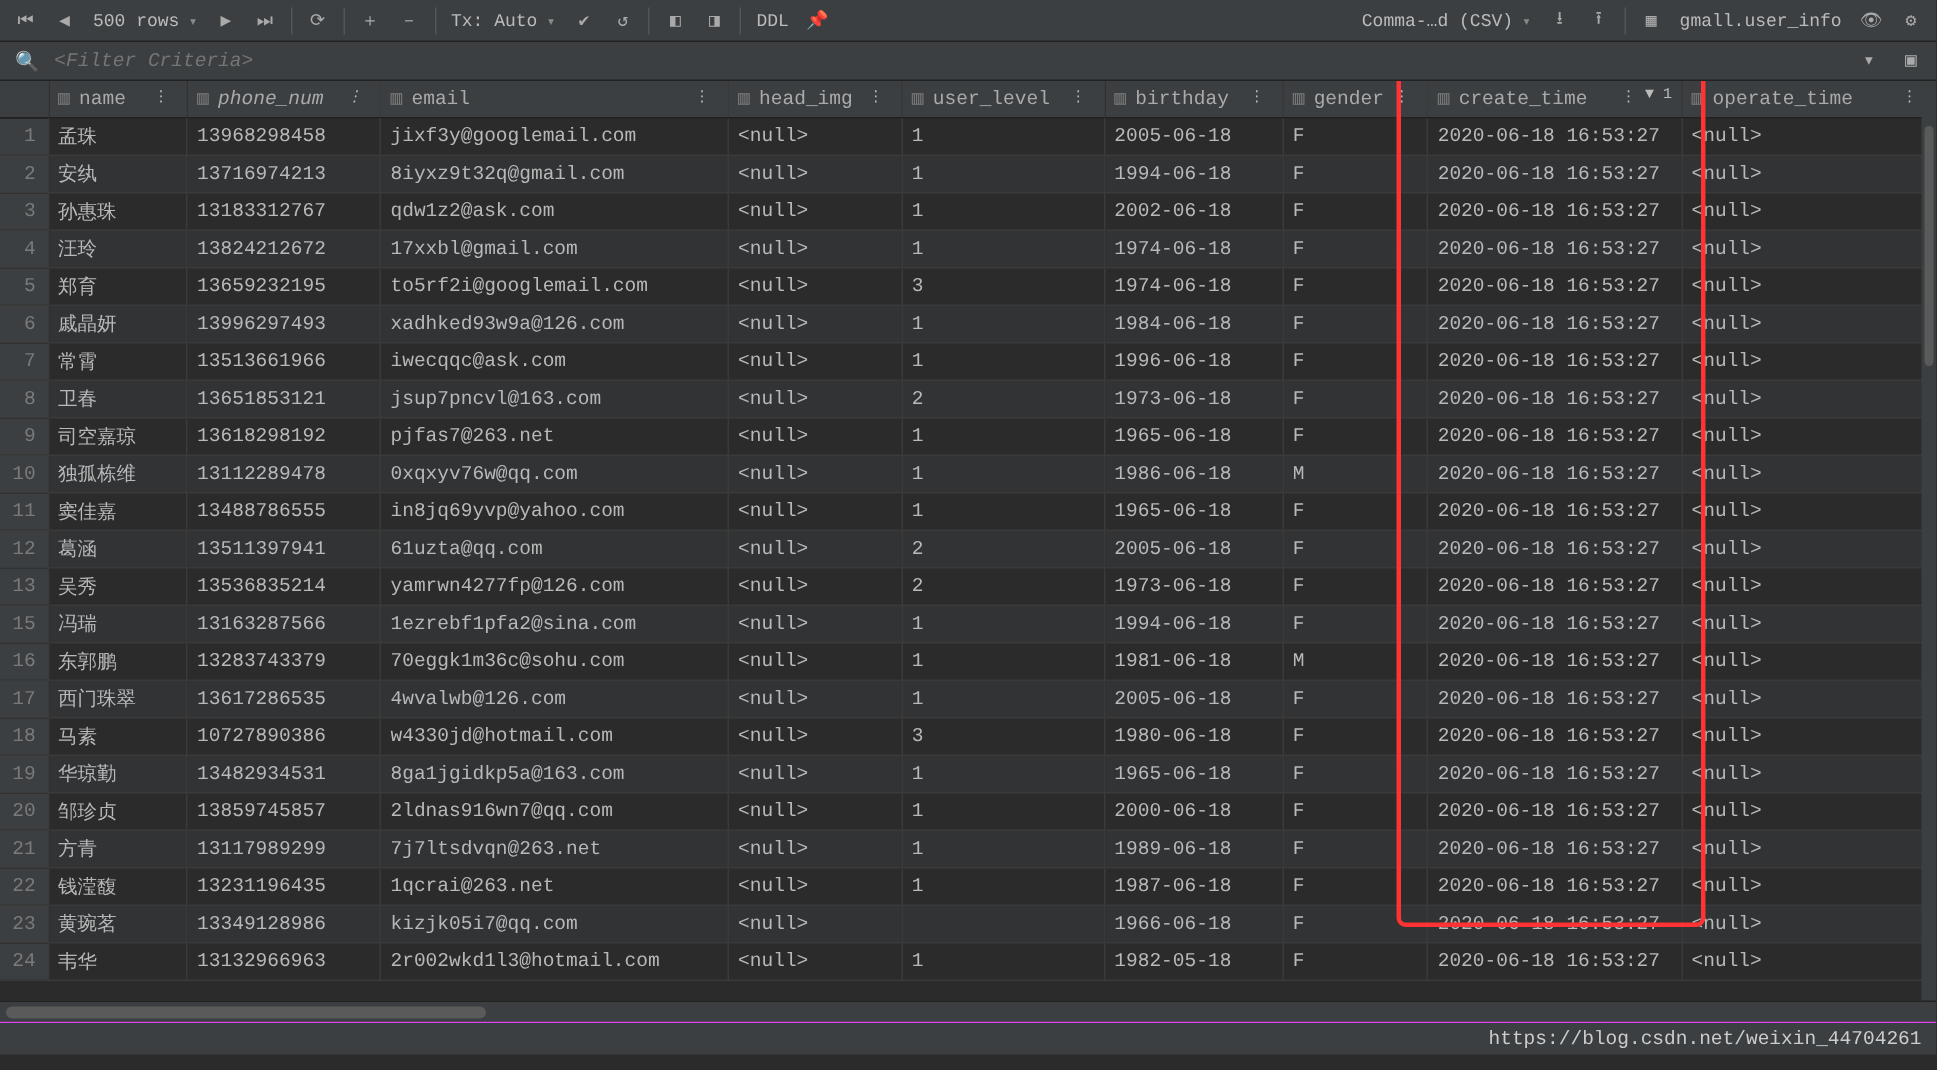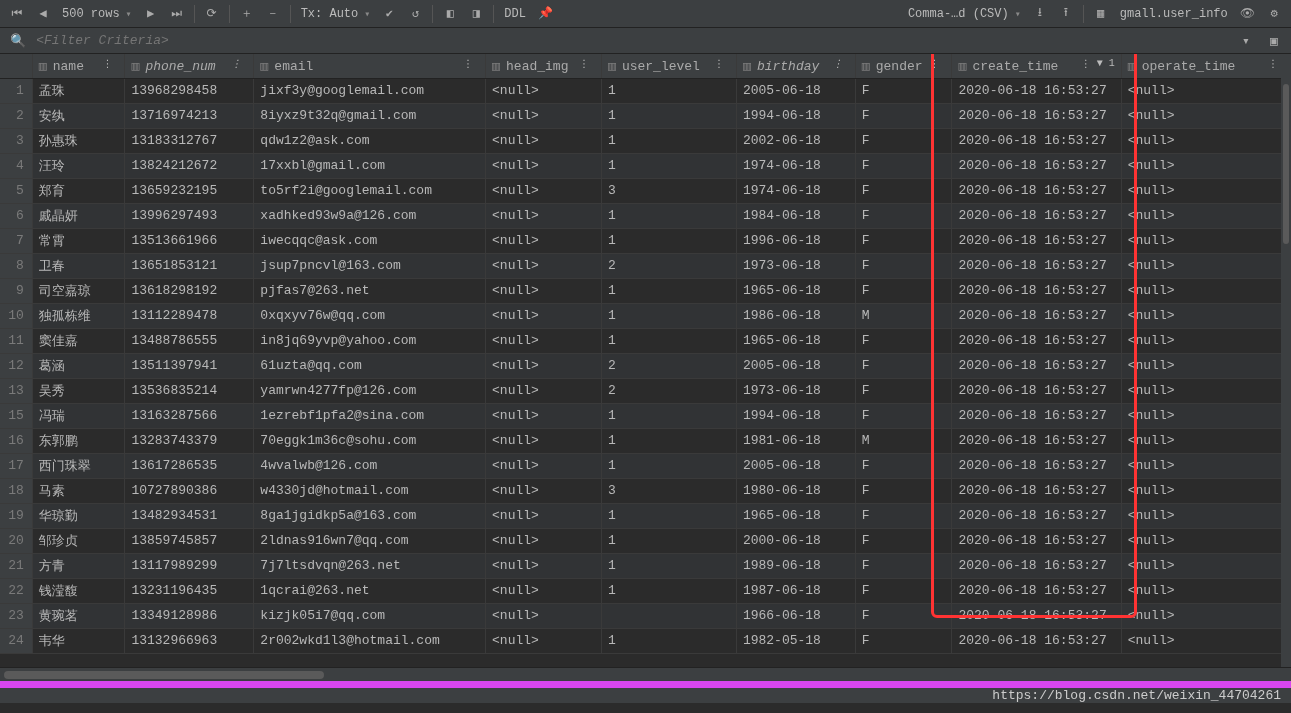--- a/index.html
+++ b/index.html
@@ -133,21 +133,21 @@
   }
   .footer {
     height: 22px;
     background: #3c3f41;
     display: flex;
     align-items: center;
     justify-content: flex-end;
     padding: 0 10px;
     color: #ccc;
     font-size: 13px;
-    border-top: 7px solid #d946ef;
+    border-top: 1px solid #d946ef;
   }
   .vscroll {
     position: absolute;
     right: 0;
     top: 54px;
     width: 10px;
     bottom: 36px;
     background: #3c3f41;
   }
   .vscroll-thumb {
@@ -205,21 +205,21 @@
 <div class="grid-wrap">
   <table class="grid">
     <thead>
       <tr id="header-row">
           <th class="rownum-col"></th>
           <th style="width: 92px;"><span class="col-ico">▥</span><span>name</span><span class="sort-ind" style="margin-right: 6px;">⋮</span></th>
           <th style="width: 128px; font-style: italic;"><span class="col-ico">▥</span><span>phone_num</span><span class="sort-ind" style="margin-right: 6px;">⋮</span></th>
           <th style="width: 230px;"><span class="col-ico">▥</span><span>email</span><span class="sort-ind" style="margin-right: 6px;">⋮</span></th>
           <th style="width: 115px;"><span class="col-ico">▥</span><span>head_img</span><span class="sort-ind" style="margin-right: 6px;">⋮</span></th>
           <th style="width: 134px;"><span class="col-ico">▥</span><span>user_level</span><span class="sort-ind" style="margin-right: 6px;">⋮</span></th>
-          <th style="width: 118px; font-style: italic;"><span class="col-ico">▥</span><span>birthday</span><span class="sort-ind" style="margin-right: 6px;">⋮</span></th>
+          <th style="width: 118px;"><span class="col-ico">▥</span><span>birthday</span><span class="sort-ind" style="margin-right: 6px;">⋮</span></th>
           <th style="width: 96px;"><span class="col-ico">▥</span><span>gender</span><span class="sort-ind" style="margin-right: 6px;">⋮</span></th>
           <th style="width: 168px;"><span class="col-ico">▥</span><span>create_time</span><span class="sort-ind">▼ 1</span><span class="sort-ind" style="margin-right: 6px;">⋮</span></th>
           <th style="width: 168px;"><span class="col-ico">▥</span><span>operate_time</span><span class="sort-ind" style="margin-right: 6px;">⋮</span></th>
         </tr>
     </thead>
     <tbody id="grid-body">
         <tr>
           <td class="rownum">1</td>
           <td class="cell">孟珠</td>
           <td class="cell">13968298458</td>

